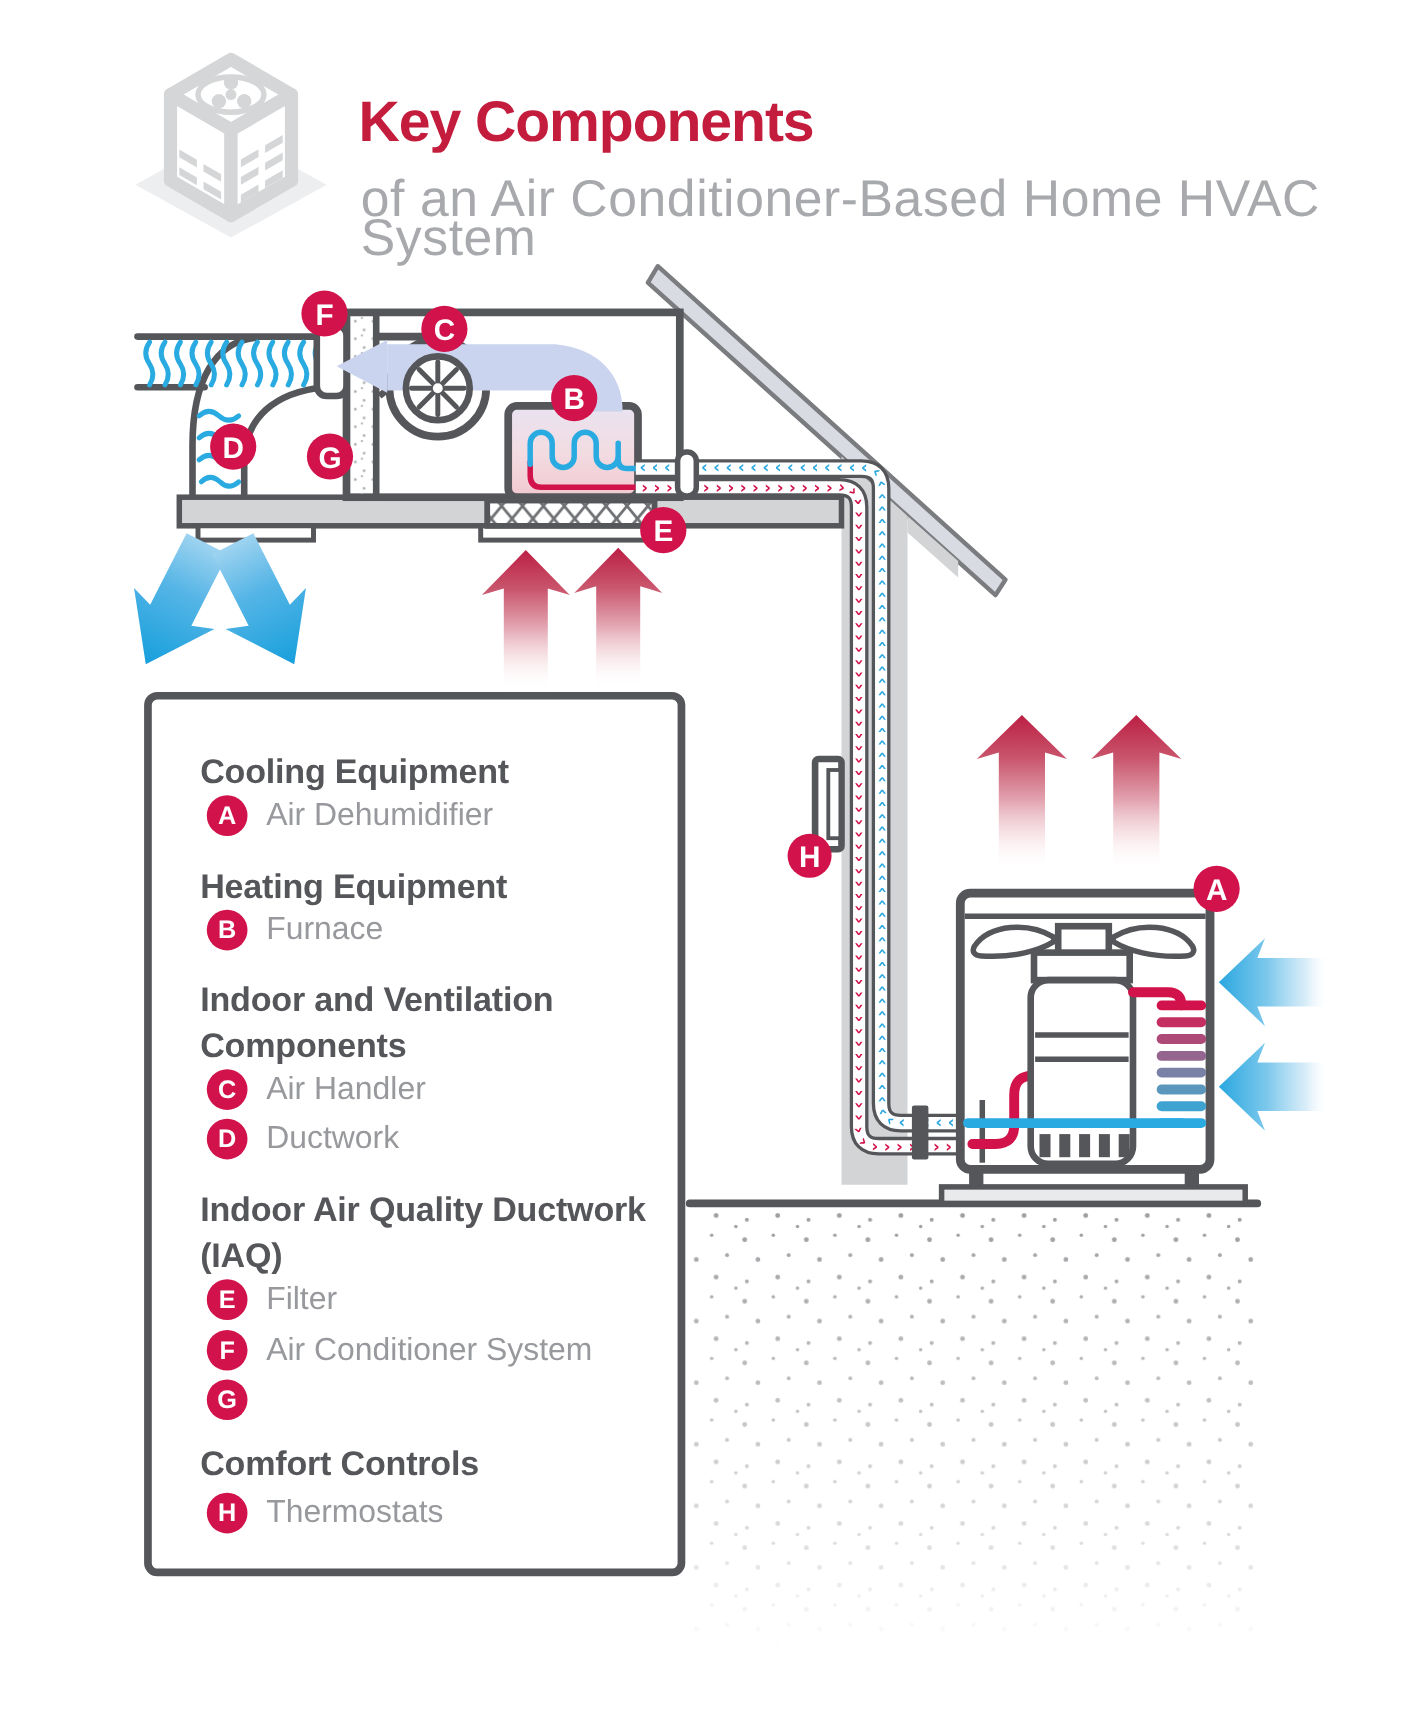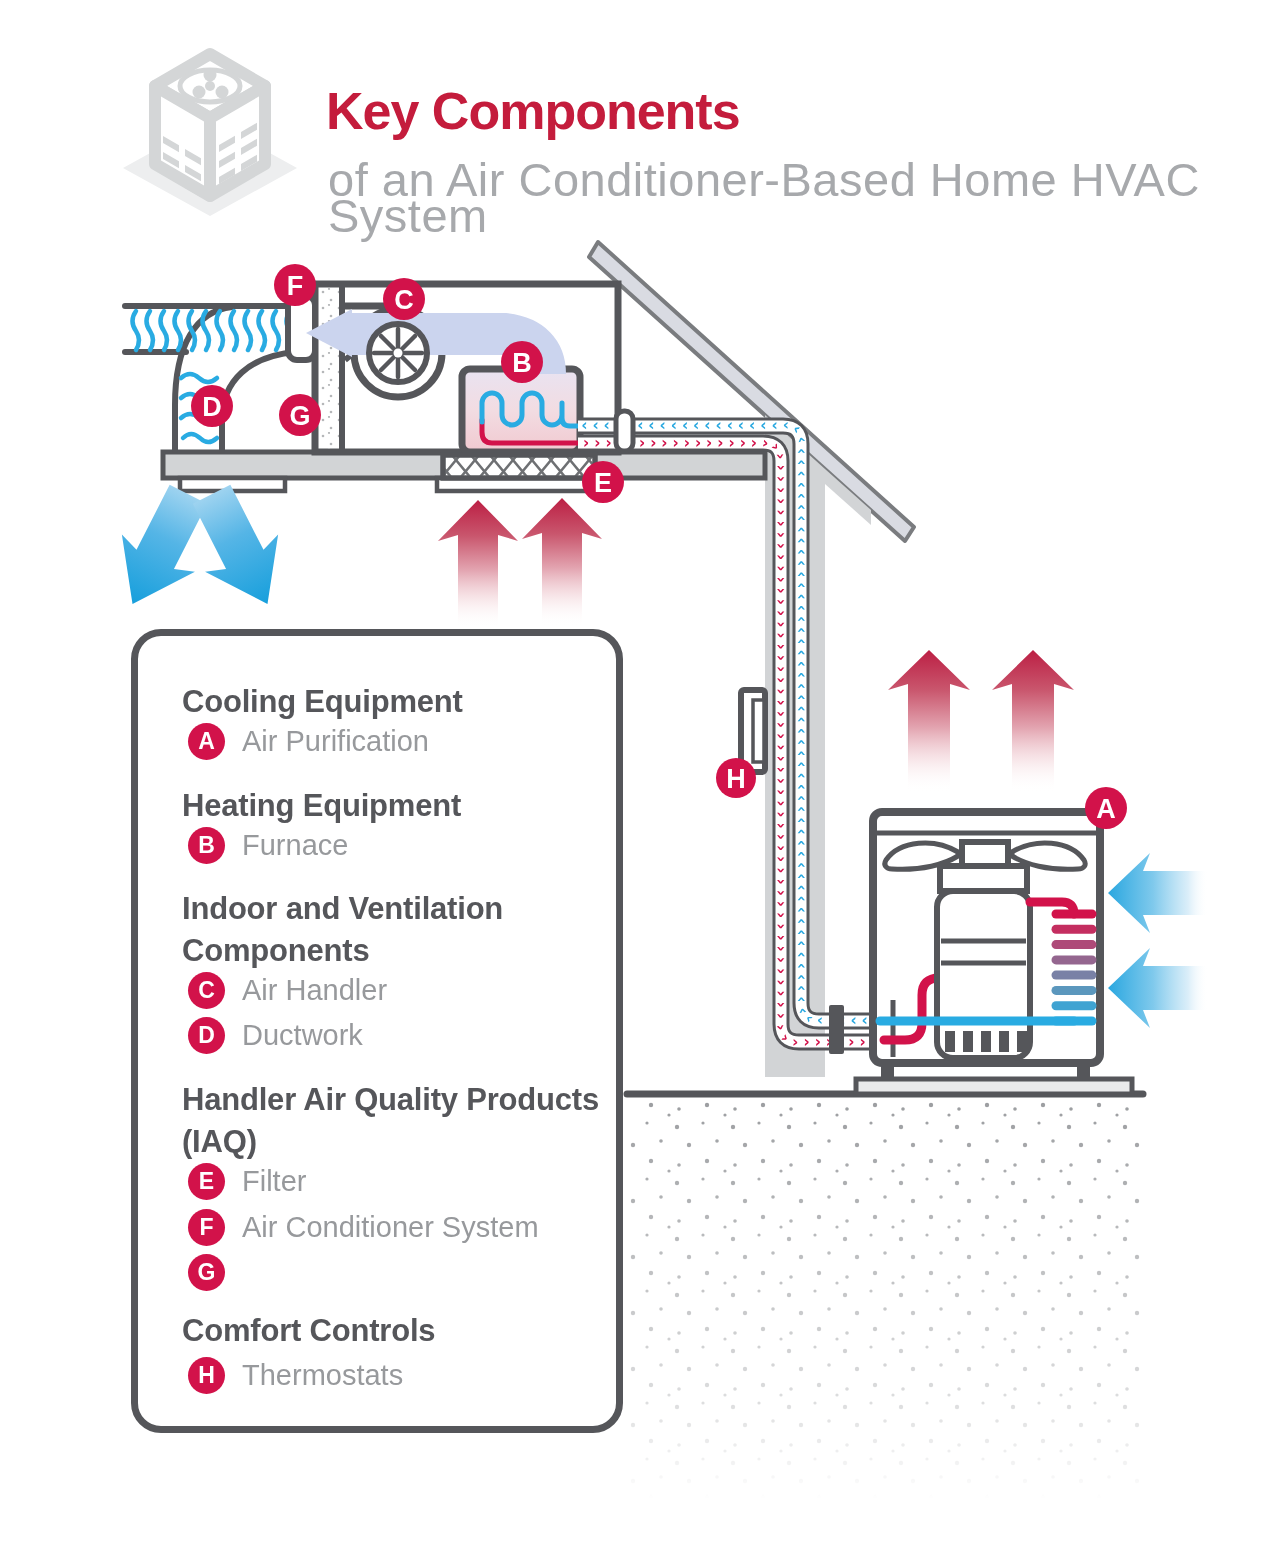--- a/index.html
+++ b/index.html
@@ -4,21 +4,21 @@
 <style>
   html,body{margin:0;padding:0;background:#fff;}
   .stage{position:relative;width:1275px;height:1560px;background:#fff;overflow:hidden;
          font-family:"Liberation Sans",sans-serif;}
   .stage svg{position:absolute;left:0;top:0;z-index:1;}
   .hdr{position:absolute;z-index:3;}
   #title{left:326px;top:78px;font-size:52px;font-weight:700;letter-spacing:-1px;color:#C41C3C;line-height:66px;}
   #subtitle{left:328px;top:162px;font-size:47px;font-weight:400;letter-spacing:.5px;color:#A7A9AC;line-height:36px;}
   
   .legend{position:absolute;left:131px;top:629px;width:492px;height:804px;z-index:2;
-          background:#fff;border:7px solid #55565A;border-radius:30px;box-sizing:border-box;}
+          background:#fff;border:7px solid #55565A;border-radius:12px;box-sizing:border-box;}
   .sec{position:absolute;left:0;right:0;}
   .sec h3{margin:0;padding-left:44px;font-size:31px;line-height:42px;font-weight:700;color:#55565A;letter-spacing:-.2px;}
   .item{display:flex;align-items:center;margin-left:50px;height:37px;}
   .lb{width:37px;height:37px;border-radius:50%;background:#D2124A;color:#fff;font-size:23px;font-weight:700;
       display:flex;align-items:center;justify-content:center;flex:0 0 37px;}
   .item span.t{margin-left:17px;font-size:29px;color:#97999C;white-space:nowrap;}
   .chev{font-family:"DejaVu Sans",sans-serif;font-weight:bold;font-size:15px;letter-spacing:5px;}
   .hot{fill:#D2124A}.cold{fill:#29A8E0}
   .bl{font-family:"Liberation Sans",sans-serif;font-weight:700;font-size:27px;fill:#fff;text-anchor:middle;}
 </style>
@@ -321,21 +321,21 @@
 </svg>
 <div class="hdr" id="title">Key Components</div>
 <div class="hdr" id="subtitle">of an Air Conditioner-Based Home HVAC System</div>
 
 <div class="legend">
 
   <div class="sec" style="top:45px">
     <h3>Cooling Equipment</h3>
     <div class="item">
       <span class="lb">A</span>
-      <span class="t">Air Purification</span>
+      <span class="t">Air Dehumidifier</span>
     </div>
   </div>
 
   <div class="sec" style="top:149px">
     <h3>Heating Equipment</h3>
     <div class="item">
       <span class="lb">B</span>
       <span class="t">Furnace</span>
     </div>
   </div>
@@ -346,21 +346,21 @@
       <span class="lb">C</span>
       <span class="t">Air Handler</span>
     </div>
     <div class="item" style="margin-top:8px">
       <span class="lb">D</span>
       <span class="t">Ductwork</span>
     </div>
   </div>
 
   <div class="sec" style="top:443px">
-    <h3>Handler Air Quality Products (IAQ)</h3>
+    <h3>Indoor Air Quality Ductwork (IAQ)</h3>
     <div class="item">
       <span class="lb">E</span>
       <span class="t">Filter</span>
     </div>
     <div class="item" style="margin-top:9px">
       <span class="lb">F</span>
       <span class="t">Air Conditioner System</span>
     </div>
     <div class="item" style="margin-top:8px">
       <span class="lb">G</span>

